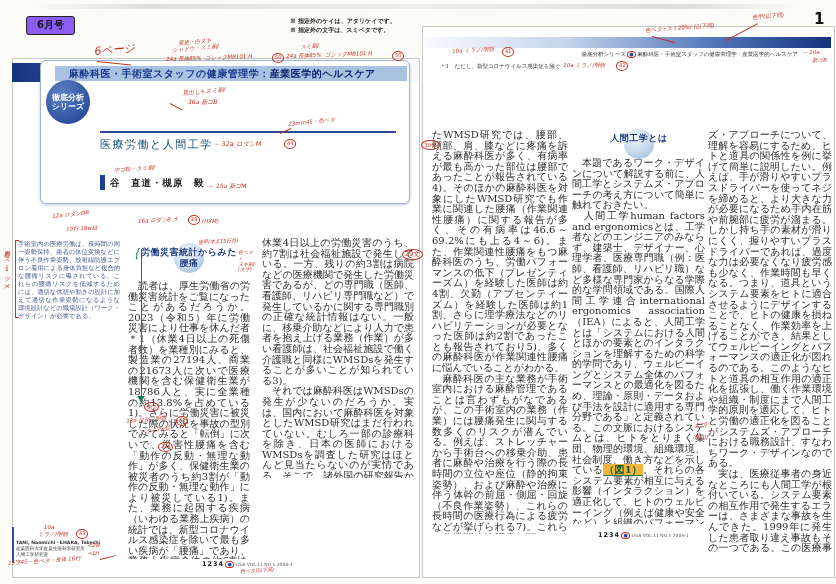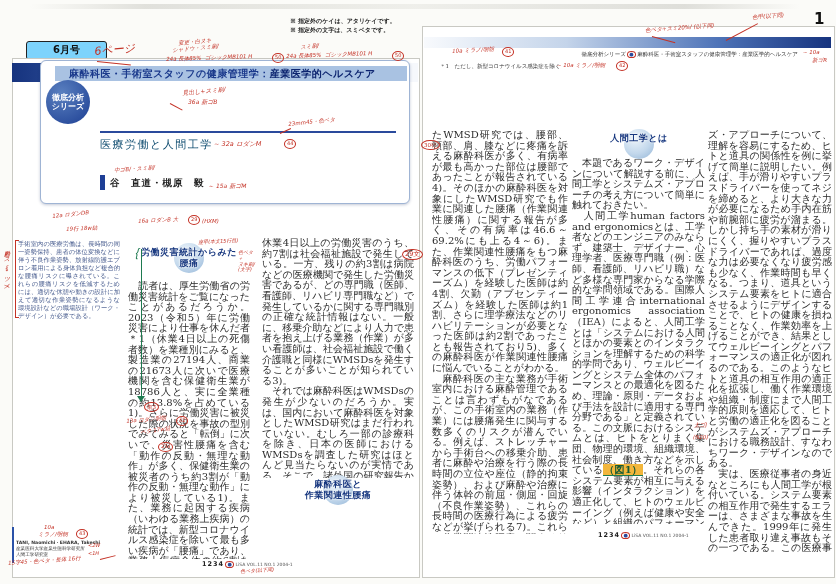--- a/index.html
+++ b/index.html
@@ -45,21 +45,21 @@
            line-height:11px;z-index:2;letter-spacing:.5px;}
   .heading span{position:relative;z-index:2;text-shadow:0 0 2px #fff,0 0 2px #fff;}
   .globe{position:absolute;left:50%;top:-4px;transform:translateX(-50%);width:30px;height:30px;
          border-radius:50%;z-index:1;
          background:radial-gradient(circle at 38% 30%,#eef5fb 0%,#c3d8ec 55%,#92b4d6 100%);}
   #h-rosai{left:130px;top:247px;width:118px;}
   #h-masui{left:262px;top:479px;width:152px;}
   #h-ergo{left:574px;top:133px;width:130px;}
   
   #issue{position:absolute;left:26px;top:16px;border:1.6px solid #222;border-radius:3px;
-         padding:1px 26px 2px;font-weight:bold;font-size:10px;color:#111;background:#7dd3fc;margin-top:25px;}
+         padding:1px 10px 2px;font-weight:bold;font-size:10px;color:#111;background:#8b5cf6;}
   #scan-notes{position:absolute;left:290px;top:17px;font-size:6px;line-height:8.5px;color:#1c1c1c;
               font-weight:bold;font-family:"DejaVu Serif","Liberation Serif",serif;}
   #pagenum{position:absolute;left:814px;top:10px;font-size:15px;font-weight:bold;color:#111;}
   #runhead{position:absolute;left:470px;top:51px;width:328px;text-align:right;font-size:5.5px;
            color:#333;white-space:nowrap;}
   #footnote{position:absolute;left:440px;top:63px;font-size:5.5px;color:#333;
             font-family:"DejaVu Serif","Liberation Serif",serif;}
   .footer{position:absolute;font-size:4.5px;color:#555;white-space:nowrap;}
   .footer .folio{font-size:6.5px;color:#222;letter-spacing:1px;font-weight:bold;}
   #footerL{left:202px;top:560px;}
@@ -123,25 +123,20 @@
     <span>腰痛</span>
   </div>
   <div id="gline"></div>
   <div id="garrow"></div>
 
   <div id="colL2" class="bodytext">　読者は、厚生労働省の労働災害統計をご覧になったことがあるだろうか。2023（令和5）年に労働災害により仕事を休んだ者＊1（休業4日以上の死傷者数）を業種別にみると、製造業の27194人、商業の21673人に次いで医療機関を含む保健衛生業が18786人と、実に全業種の約13.8%を占めている1)。さらに労働災害に被災した際の状況を事故の型別でみてみると「転倒」に次いで、災害性腰痛を含む「動作の反動・無理な動作」が多く、保健衛生業の被災者のうち約3割が「動作の反動・無理な動作」により被災している1)。また、業務に起因する疾病（いわゆる業務上疾病）の統計では、新型コロナウイルス感染症を除いて最も多い疾病が「腰痛」であり、業務上疾病全体の約6割を占めている2)。これらの業務や作業に起因して発生する、腰痛を含む運動器疾病は作業関連性運動器障害work-related musculoskeletal disorders（WMSDs）と呼ばれており、労働衛生や医療労働において非常に重要な課題となっている。
 　実は先述した保健衛生業における</div>
   <div id="colL3a" class="bodytext">休業4日以上の労働災害のうち、約7割は社会福祉施設で発生している。一方、残りの約3割は病院などの医療機関で発生した労働災害であるが、どの専門職（医師、看護師、リハビリ専門職など）で発生しているかに関する専門職別の正確な統計情報はない。一般に、移乗介助などにより人力で患者を抱え上げる業務（作業）が多い看護師は、社会福祉施設で働く介護職と同様にWMSDsを発生することが多いことが知られている3)。
 　それでは麻酔科医はWMSDsの発生が少ないのだろうか。実は、国内において麻酔科医を対象としたWMSD研究はまだ行われていない。むしろ一部の診療科を除き、日本の医師におけるWMSDsを調査した研究はほとんど見当たらないのが実情である。そこで、諸外国の研究報告から麻酔科医のWMSDsの現状を紐解いてみたい。</div>
 
-  <div id="h-masui" class="heading">
-    <i class="globe"></i>
-    <span>麻酔科医と</span><br>
-    <span>作業関連性腰痛</span>
-  </div>
 
   <div id="creditbar"></div>
   <div id="credit">
     <div class="nm">TANI, Naomichi・EHARA, Takeshi</div>
     <div>産業医科大学産業生態科学研究所</div>
     <div>人間工学研究室</div>
   </div>
 
   <div id="footerL" class="footer"><span class="folio">1234</span><span class="ring"><span class="dot">●</span></span><span>LiSA VOL.11 NO.1 2004-1</span></div>
   <div id="footerR" class="footer"><span class="folio">1234</span><span class="ring"><span class="dot">●</span></span><span>LiSA VOL.11 NO.1 2004-1</span></div>

